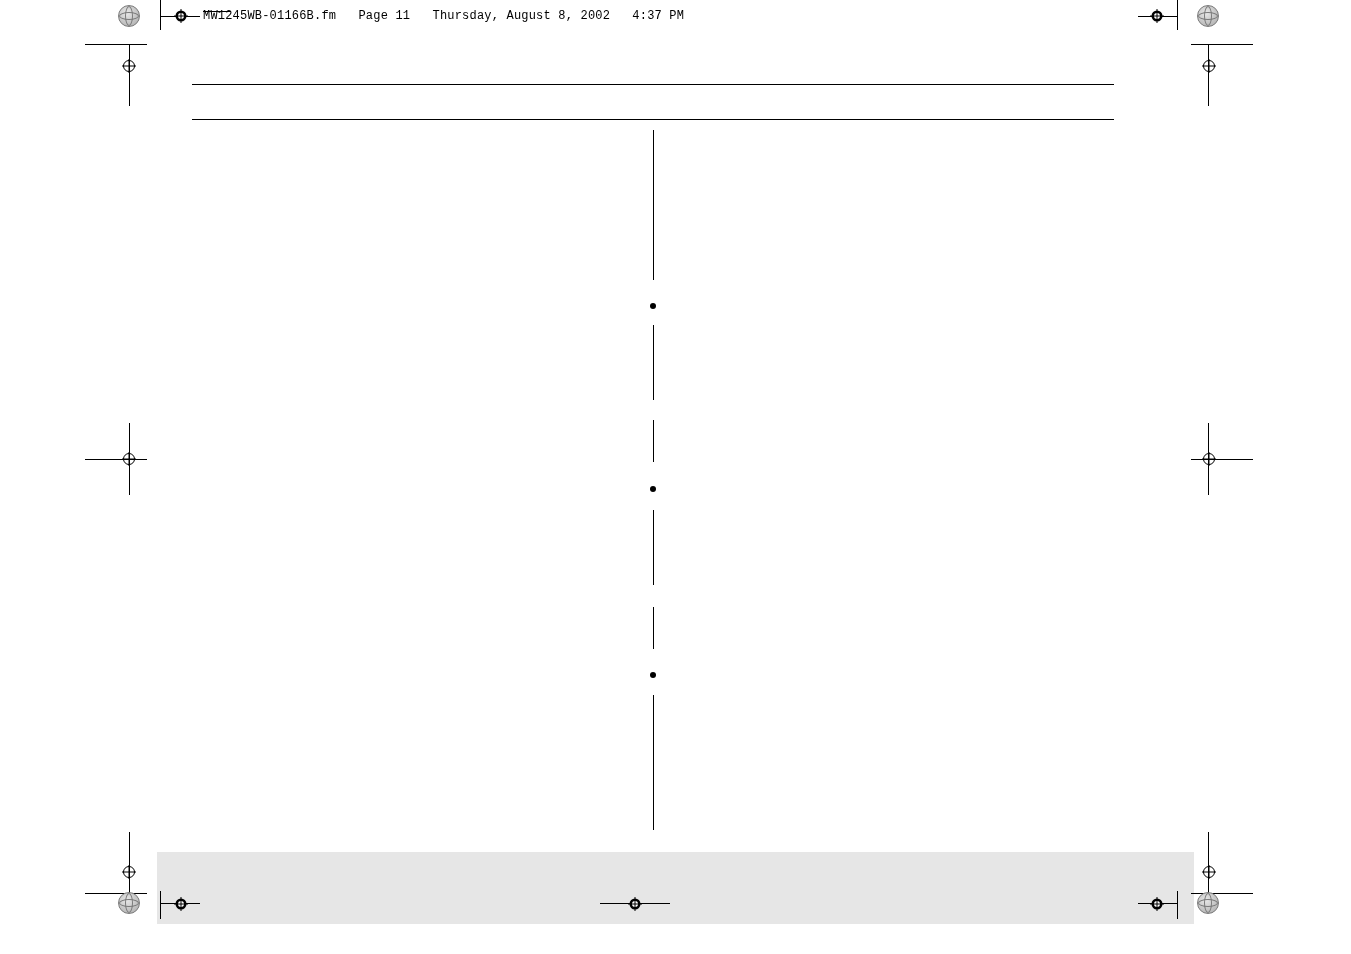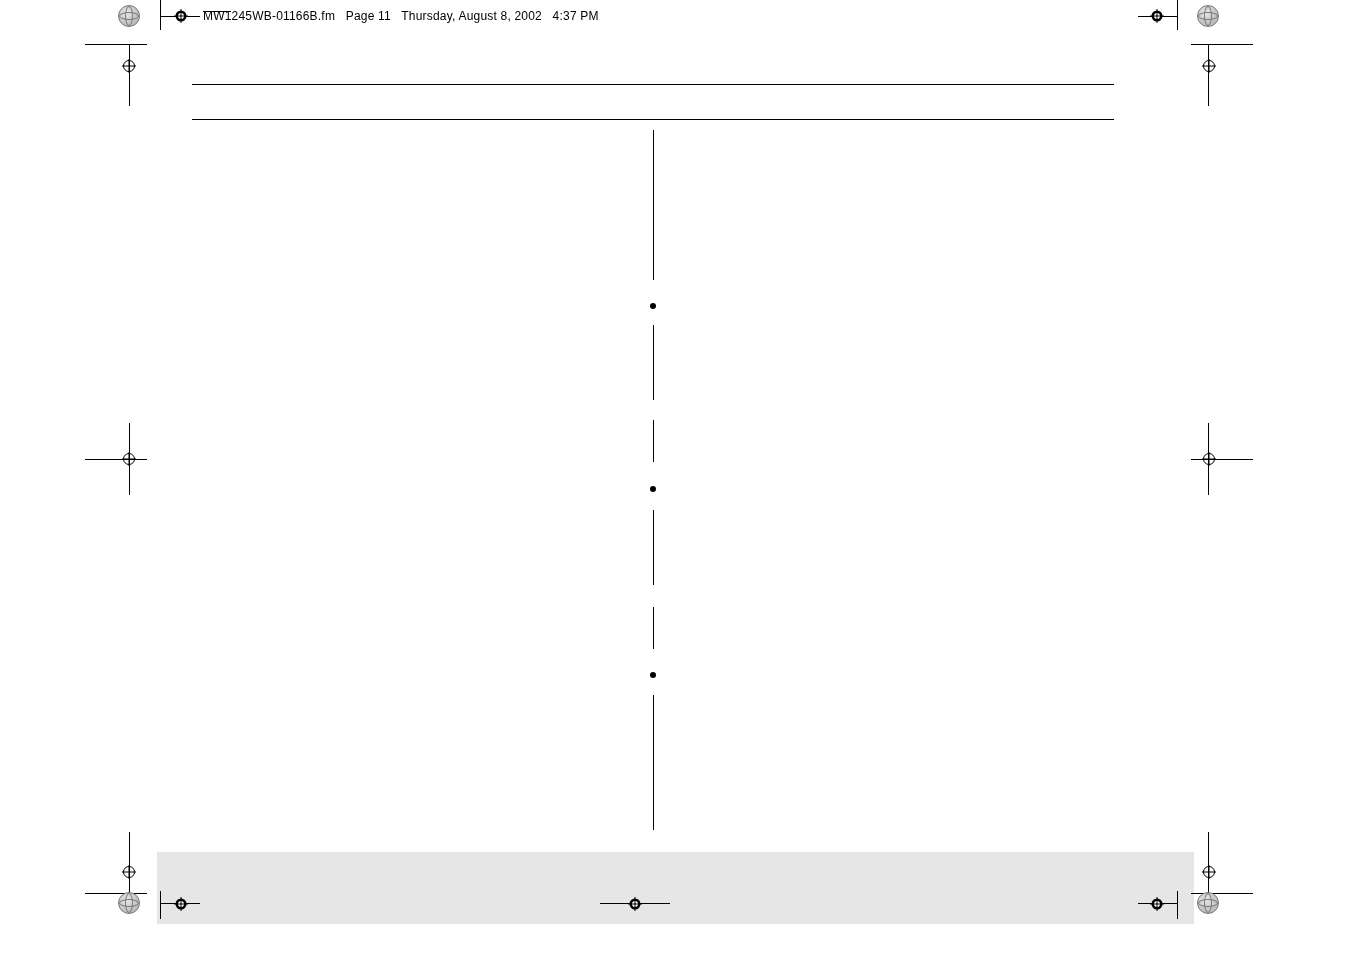--- a/index.html
+++ b/index.html
@@ -14,21 +14,21 @@
     position: relative;
     overflow: hidden;
   }
 
   
   .header-text {
     position: absolute;
     top: 9px;
     left: 203px;
     font-size: 12px;
-    font-family: Liberation Sans, sans-serif;
+    font-family: Liberation Mono, monospace;
     letter-spacing: 0.2px;
   }
   .header-underline {
     position: absolute;
     top: 11px;
     left: 203px;
     width: 28px;
     height: 1px;
     background: #000;
   }

